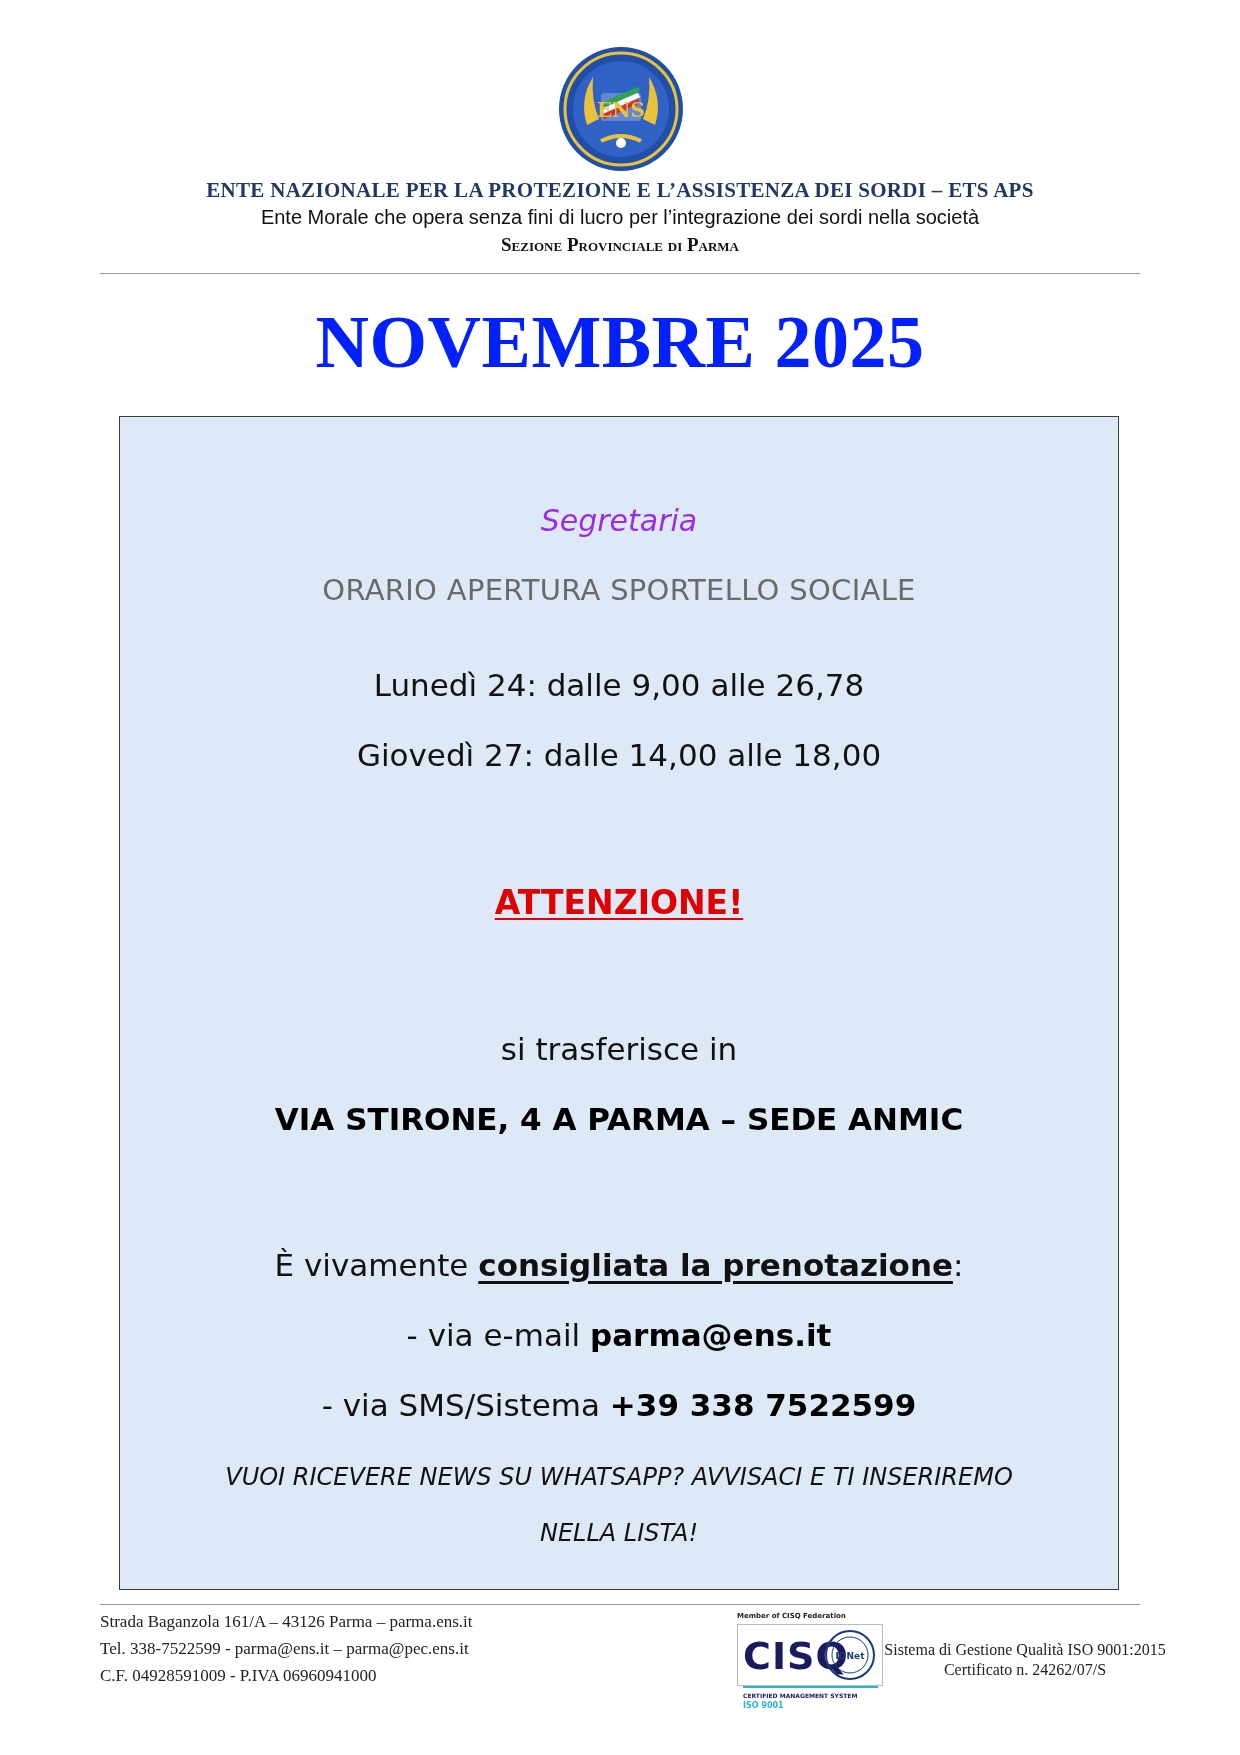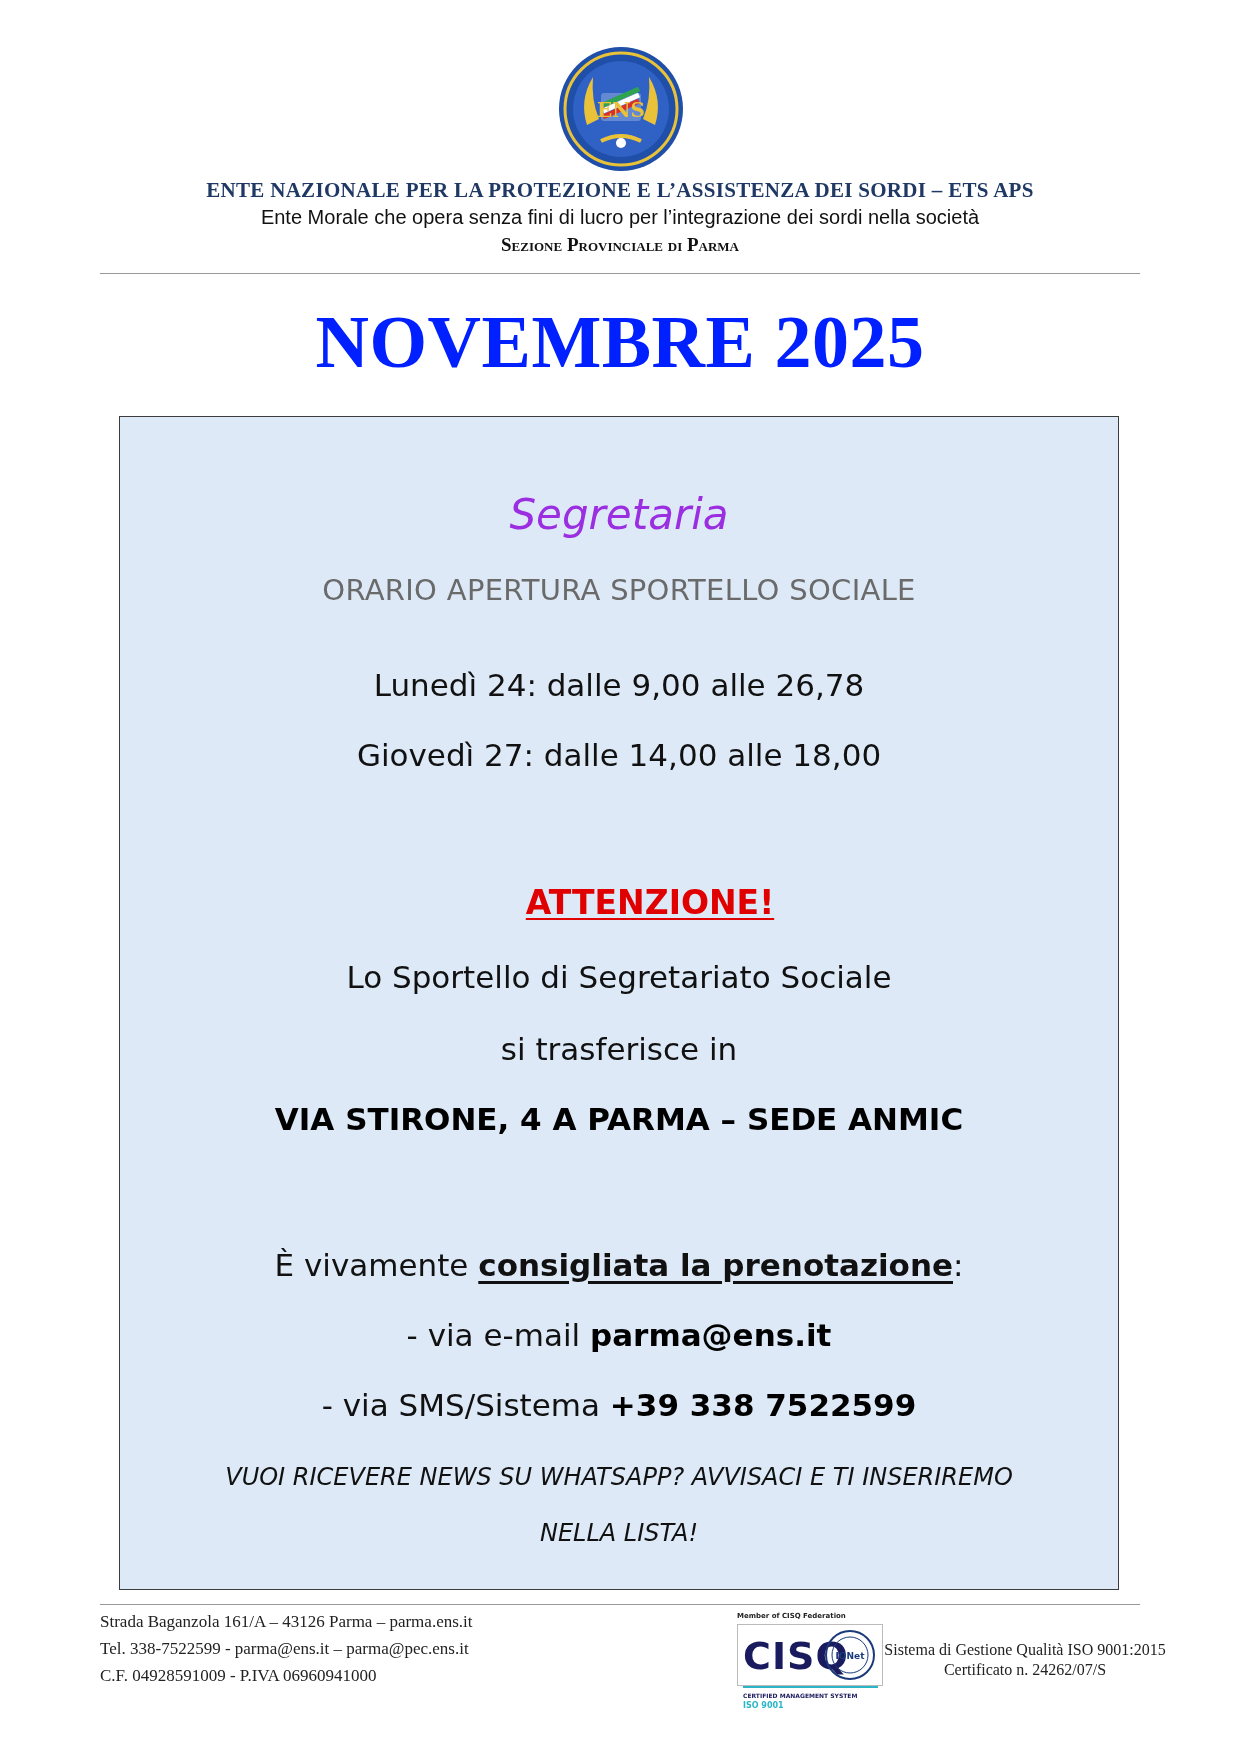--- a/index.html
+++ b/index.html
@@ -10,26 +10,26 @@
   .org-name { position: absolute; left: 0; width: 1240px; top: 178px; text-align: center; font-family: "Liberation Serif", serif; font-weight: bold; font-size: 21px; color: #1f3864; letter-spacing: 0.3px; }
   .org-desc { position: absolute; left: 0; width: 1240px; top: 206px; text-align: center; font-family: Liberation Sans, sans-serif; font-size: 20px; color: #111; }
   .org-section { position: absolute; left: 0; width: 1240px; top: 234px; text-align: center; font-family: "Liberation Serif", serif; font-weight: bold; font-size: 18px; color: #111; font-variant: small-caps; font-size: 19px; }
   .hr-top { position: absolute; left: 100px; width: 1040px; top: 273px; height: 0; border-top: 1px solid #999; }
 
   .month-title { position: absolute; left: 0; width: 1240px; top: 300px; text-align: center; font-family: "Liberation Serif", serif; font-weight: bold; font-size: 74px; color: #0020ff; letter-spacing: 0.5px; }
 
   .box { position: absolute; left: 119px; top: 416px; width: 1000px; height: 1174px; background: #dde9f7; border: 1.5px solid #3c3c3c; box-sizing: border-box; }
 
   .box .line { position: absolute; left: 0; width: 100%; text-align: center; }
-  .seg-title { top: 73px; font-family: "DejaVu Sans", sans-serif; font-style: italic; font-size: 42px; color: #9a2ee0; font-weight: 300; }
+  .seg-title { top: 86px; font-family: "DejaVu Sans", sans-serif; font-style: italic; font-size: 30px; color: #9a2ee0; font-weight: 300; }
   .seg-subtitle { top: 156px; font-family: "DejaVu Sans", sans-serif; font-size: 29px; color: #6a6a6a; letter-spacing: 0.3px; }
   .hours { font-family: "DejaVu Sans", sans-serif; font-size: 31px; color: #111; }
   .hours-0 { top: 250px; }
   .hours-1 { top: 320px; }
-  .attention { top: 466px; font-family: "DejaVu Sans", sans-serif; font-weight: bold; font-size: 33px; color: #e00000; padding-left: 31px; }
+  .attention { top: 466px; font-family: "DejaVu Sans", sans-serif; font-weight: bold; font-size: 33px; color: #e00000; }
   .attention span { text-decoration: underline; text-decoration-thickness: 2px; text-underline-offset: 4px; }
   .notice { font-family: "DejaVu Sans", sans-serif; font-size: 31px; color: #111; }
   .notice-0 { top: 542px; }
   .notice-1 { top: 614px; }
   .address { top: 684px; font-family: "DejaVu Sans", sans-serif; font-weight: bold; font-size: 31px; color: #000; }
   .booking { top: 830px; font-family: "DejaVu Sans", sans-serif; font-size: 31px; color: #111; }
   .booking .bold-ul { font-weight: bold; text-decoration: underline; text-underline-offset: 5px; }
   .contact { font-family: "DejaVu Sans", sans-serif; font-size: 31px; color: #111; }
   .contact-0 { top: 900px; }
   .contact-1 { top: 970px; }
@@ -79,21 +79,20 @@
 <div class="hr-top"></div>
 
 <div class="month-title">NOVEMBRE 2025</div>
 
 <div class="box">
   <div class="line seg-title">Segretaria</div>
   <div class="line seg-subtitle">ORARIO APERTURA SPORTELLO SOCIALE</div>
   <div class="line hours hours-0">Lunedì 24: dalle 9,00 alle 26,78</div>
   <div class="line hours hours-1">Giovedì 27: dalle 14,00 alle 18,00</div>
   <div class="line attention"><span>ATTENZIONE!</span></div>
-  <div class="line notice notice-0">Lo Sportello di Segretariato Sociale</div>
   <div class="line notice notice-1">si trasferisce in</div>
   <div class="line address">VIA STIRONE, 4 A PARMA – SEDE ANMIC</div>
   <div class="line booking">
     <span>È vivamente </span><span class="bold-ul">consigliata la prenotazione</span><span>:</span>
   </div>
   <div class="line contact contact-0">
     <span>- via e-mail </span><b>parma@ens.it</b>
   </div>
   <div class="line contact contact-1">
     <span>- via SMS/Sistema </span><b>+39 338 7522599</b>

